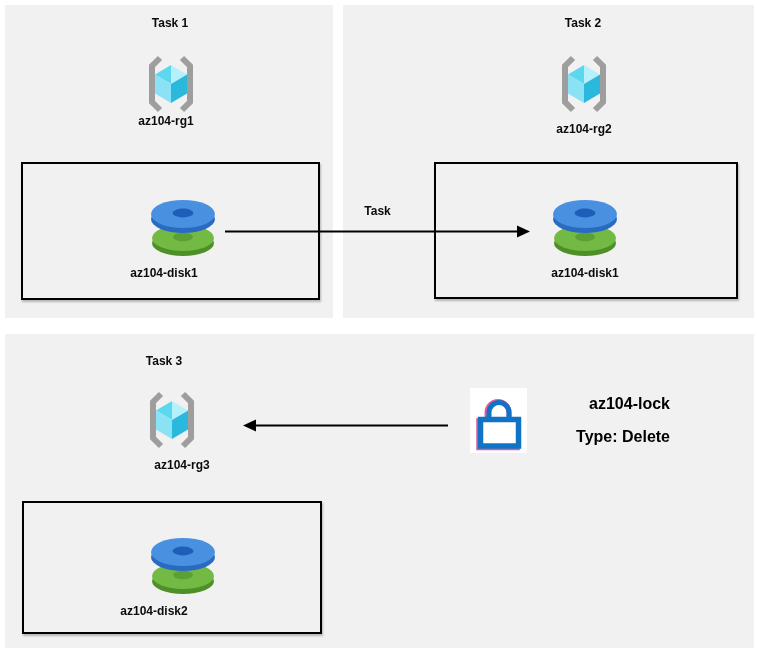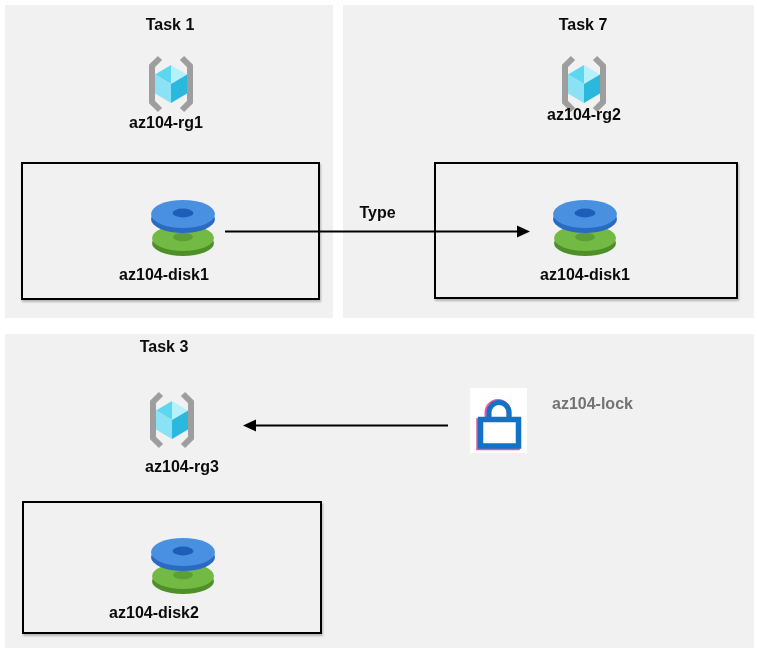--- a/index.html
+++ b/index.html
@@ -11,21 +11,21 @@
     overflow: hidden;
     font-family: "Liberation Sans", sans-serif;
   }
   .panel {
     position: absolute;
     background: #f1f1f2;
   }
   .label {
     position: absolute;
     font-weight: bold;
-    font-size: 16px;
+    font-size: 12px;
     color: #0b0b0b;
     text-align: center;
     white-space: nowrap;
   }
   .rg-box {
     position: absolute;
     border: 2px solid #000000;
     box-shadow: 1px 2px 2px rgba(0,0,0,0.25);
   }
   .icon-wrap { position: absolute; line-height: 0; }
@@ -36,42 +36,41 @@
     width: 57px; height: 65px;
     background: #ffffff;
     display: flex; align-items: center; justify-content: center;
   }
   .lock-text {
     position: absolute;
     left: 528px; top: 387px;
     width: 142px;
     font-weight: bold;
     font-size: 16px;
-    color: #737373;
-    text-align: left;
+    color: #000000;
+    text-align: right;
     line-height: 33px;
     white-space: nowrap;
-    padding-left: 24px;
   }
   
   #t1-title { left: 110px; top: 16px; width: 120px; }
   #t1-rg-icon { left: 143px; top: 55px; }
   #t1-rg-label { left: 102px; top: 114px; width: 128px; }
   #t1-box { left: 21px; top: 162px; width: 299px; height: 138px; }
   #t1-disk-icon { left: 149px; top: 200px; }
   #t1-disk-label { left: 100px; top: 266px; width: 128px; }
 
   #t2-title { left: 523px; top: 16px; width: 120px; }
   #t2-rg-icon { left: 556px; top: 55px; }
-  #t2-rg-label { left: 520px; top: 106px; width: 128px; }
+  #t2-rg-label { left: 520px; top: 122px; width: 128px; }
   #t2-box { left: 434px; top: 162px; width: 304px; height: 137px; }
   #t2-disk-icon { left: 551px; top: 200px; }
   #t2-disk-label { left: 521px; top: 266px; width: 128px; }
 
-  #t3-title { left: 104px; top: 338px; width: 120px; }
+  #t3-title { left: 104px; top: 354px; width: 120px; }
   #t3-rg-icon { left: 144px; top: 391px; }
   #t3-rg-label { left: 118px; top: 458px; width: 128px; }
   #t3-box { left: 22px; top: 501px; width: 300px; height: 133px; }
   #t3-disk-icon { left: 149px; top: 538px; }
   #t3-disk-label { left: 90px; top: 604px; width: 128px; }
 
   #move-label { left: 330px; top: 204px; width: 95px; }
   #move-arrow { left: 224px; top: 223px; }
   #lock-arrow { left: 240px; top: 417px; }
 </style>
@@ -117,36 +116,36 @@
 </span>
 <div id="t1-rg-label" class="label">az104-rg1</div>
 <div id="t1-box" class="rg-box"></div>
 <span id="t1-disk-icon" class="icon-wrap">
   <svg width="68" height="58" viewBox="0 0 68 58">
       <use href="#disk-icon-shape"></use>
     </svg>
 </span>
 <div id="t1-disk-label" class="label">az104-disk1</div>
 
-<div id="t2-title" class="label">Task 7</div>
+<div id="t2-title" class="label">Task 2</div>
 <span id="t2-rg-icon" class="icon-wrap">
   <svg width="56" height="58" viewBox="0 0 56 58">
       <use href="#rg-icon-shape"></use>
     </svg>
 </span>
 <div id="t2-rg-label" class="label">az104-rg2</div>
 <div id="t2-box" class="rg-box"></div>
 <span id="t2-disk-icon" class="icon-wrap">
   <svg width="68" height="58" viewBox="0 0 68 58">
       <use href="#disk-icon-shape"></use>
     </svg>
 </span>
 <div id="t2-disk-label" class="label">az104-disk1</div>
 
-<div id="move-label" class="label">Type</div>
+<div id="move-label" class="label">Task</div>
 <svg id="move-arrow" class="arrow-svg" width="310" height="17">
   <line x1="1" y1="8.5" x2="294" y2="8.5" stroke="#000000" stroke-width="2"></line>
   <polygon points="293,2.5 306,8.5 293,14.5" fill="#000000"></polygon>
 </svg>
 
 <div id="t3-title" class="label">Task 3</div>
 <span id="t3-rg-icon" class="icon-wrap">
   <svg width="56" height="58" viewBox="0 0 56 58">
       <use href="#rg-icon-shape"></use>
     </svg>
@@ -167,13 +166,14 @@
 
 <div class="lock-tile">
   <span class="icon-wrap" style="position:static">
     <svg width="57" height="60" viewBox="0 0 57 60">
         <use href="#lock-icon-shape"></use>
       </svg>
   </span>
 </div>
 <div class="lock-text">
   <div>az104-lock</div>
+  <div>Type: Delete</div>
 </div>
 
 </body></html>

